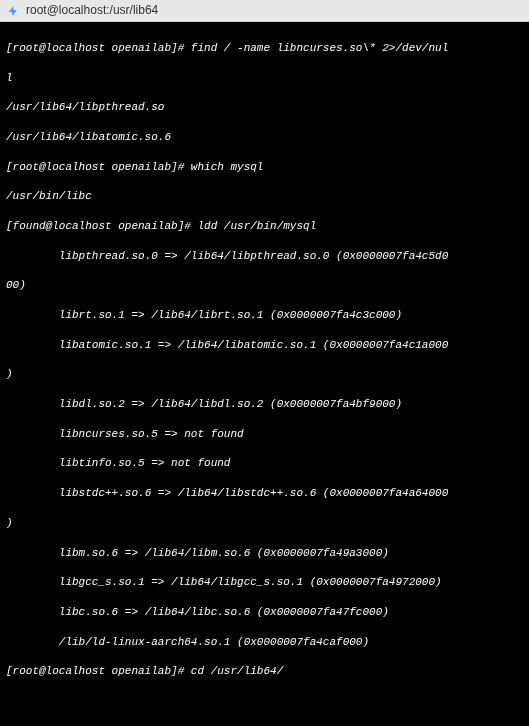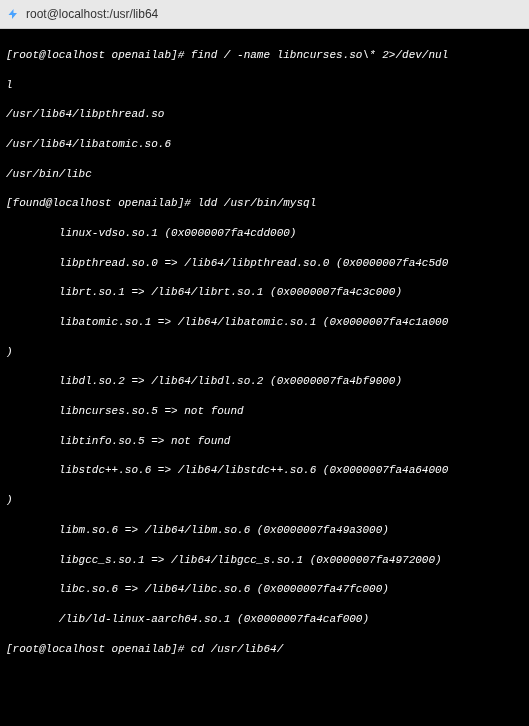--- a/index.html
+++ b/index.html
@@ -7,21 +7,21 @@
     background: #000;
     font-family: "Courier New", monospace;
     font-size: 11px;
     line-height: 1.35;
     width: 529px;
     height: 726px;
     overflow: hidden;
   }
   .title-bar {
     background: #e8e8e8;
-    height: 29px;
+    height: 22px;
     display: flex;
     align-items: center;
     padding: 0 6px;
     border-bottom: 1px solid #ccc;
   }
   .title-icon {
     width: 14px;
     height: 14px;
     margin-right: 6px;
     display: flex;
@@ -52,24 +52,25 @@
       </svg>
   </span>
   <span class="title-text">root@localhost:/usr/lib64</span>
 </div>
 
 <div class="terminal">
 <span class="line white">[root@localhost openailab]# find / -name libncurses.so\* 2&gt;/dev/nul</span>
 <span class="line white">l</span>
 <span class="line white">/usr/lib64/libpthread.so</span>
 <span class="line white">/usr/lib64/libatomic.so.6</span>
+<span class="line white">[root@localhost openailab]# which mysql</span>
 <span class="line white">/usr/bin/libc</span>
 <span class="line white">[found@localhost openailab]# ldd /usr/bin/mysql</span>
-<span class="line white">        linux-vdso.so.1 (0x0000007fa4cdd000)</span>
 <span class="line white">        libpthread.so.0 =&gt; /lib64/libpthread.so.0 (0x0000007fa4c5d0</span>
+<span class="line white">00)</span>
 <span class="line white">        librt.so.1 =&gt; /lib64/librt.so.1 (0x0000007fa4c3c000)</span>
 <span class="line white">        libatomic.so.1 =&gt; /lib64/libatomic.so.1 (0x0000007fa4c1a000</span>
 <span class="line white">)</span>
 <span class="line white">        libdl.so.2 =&gt; /lib64/libdl.so.2 (0x0000007fa4bf9000)</span>
 <span class="line white">        libncurses.so.5 =&gt; not found</span>
 <span class="line white">        libtinfo.so.5 =&gt; not found</span>
 <span class="line white">        libstdc++.so.6 =&gt; /lib64/libstdc++.so.6 (0x0000007fa4a64000</span>
 <span class="line white">)</span>
 <span class="line white">        libm.so.6 =&gt; /lib64/libm.so.6 (0x0000007fa49a3000)</span>
 <span class="line white">        libgcc_s.so.1 =&gt; /lib64/libgcc_s.so.1 (0x0000007fa4972000)</span>

